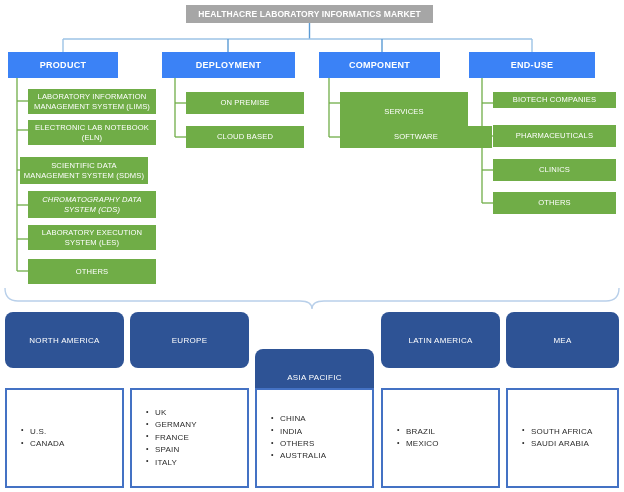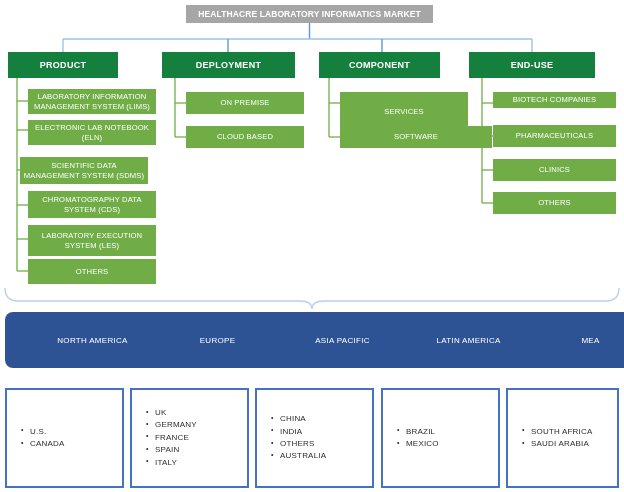--- a/index.html
+++ b/index.html
@@ -22,21 +22,21 @@
     text-align:center;
     white-space:nowrap;
   }
 
   
   .wires{position:absolute;left:0;top:0;width:624px;height:492px;pointer-events:none;}
 
   
   .cat-box{
     position:absolute;height:26px;
-    background:#15803d;
+    background:#3b82f6;
     color:#ffffff;
     font-size:9px;font-weight:bold;letter-spacing:.3px;
     display:flex;align-items:center;justify-content:center;
     text-align:center;
   }
 
   
   .leaf-box{
     position:absolute;
     background:#70ad47;
@@ -50,21 +50,20 @@
 
   
   .region-box{
     position:absolute;top:312px;height:56px;
     background:#2e5395;
     border-radius:8px;
     color:#ffffff;
     font-size:8px;letter-spacing:.3px;
     display:flex;align-items:center;justify-content:center;
     text-align:center;
-    padding-left:28px;
   }
 
   
   .country-box{
     position:absolute;top:388px;height:100px;
     background:#ffffff;
     border:2px solid #4472c4;
     box-sizing:border-box;
     display:flex;align-items:center;
     padding-left:14px;
@@ -131,38 +130,38 @@
   </svg>
 
   <div class="cat-box" style="left:8px;top:52px;width:110px;">PRODUCT</div>
   <div class="cat-box" style="left:162px;top:52px;width:133px;">DEPLOYMENT</div>
   <div class="cat-box" style="left:319px;top:52px;width:121px;">COMPONENT</div>
   <div class="cat-box" style="left:469px;top:52px;width:126px;">END-USE</div>
 
   <div class="leaf-box" style="left:28px;top:89px;width:128px;height:25px;">LABORATORY INFORMATION MANAGEMENT SYSTEM (LIMS)</div>
   <div class="leaf-box" style="left:28px;top:120px;width:128px;height:25px;">ELECTRONIC LAB NOTEBOOK (ELN)</div>
   <div class="leaf-box" style="left:20px;top:157px;width:128px;height:27px;">SCIENTIFIC DATA MANAGEMENT SYSTEM (SDMS)</div>
-  <div class="leaf-box" style="left:28px;top:191px;width:128px;height:27px;">CHROMATOGRAPHY DATA SYSTEM (CDS)</div>
-  <div class="leaf-box" style="left:28px;top:225px;width:128px;height:31px;">LABORATORY EXECUTION SYSTEM (LES)</div>
+  <div class="leaf-box" style="left:28px;top:191px;width:128px;height:27px;font-style:italic;">CHROMATOGRAPHY DATA SYSTEM (CDS)</div>
+  <div class="leaf-box" style="left:28px;top:225px;width:128px;height:25px;">LABORATORY EXECUTION SYSTEM (LES)</div>
   <div class="leaf-box" style="left:28px;top:259px;width:128px;height:25px;">OTHERS</div>
 
   <div class="leaf-box" style="left:186px;top:92px;width:118px;height:22px;">ON PREMISE</div>
   <div class="leaf-box" style="left:186px;top:126px;width:118px;height:22px;">CLOUD BASED</div>
 
   <div class="leaf-box" style="left:340px;top:92px;width:128px;height:40px;">SERVICES</div>
   <div class="leaf-box" style="left:340px;top:126px;width:152px;height:22px;">SOFTWARE</div>
 
   <div class="leaf-box" style="left:493px;top:92px;width:123px;height:16px;">BIOTECH COMPANIES</div>
   <div class="leaf-box" style="left:493px;top:125px;width:123px;height:22px;">PHARMACEUTICALS</div>
   <div class="leaf-box" style="left:493px;top:159px;width:123px;height:22px;">CLINICS</div>
   <div class="leaf-box" style="left:493px;top:192px;width:123px;height:22px;">OTHERS</div>
 
   <div class="region-box" style="left:5px;width:119px;">NORTH AMERICA</div>
   <div class="region-box" style="left:130px;width:119px;">EUROPE</div>
-  <div class="region-box" style="left:255px;width:119px;">ASIA PACIFIC</div>
+  <div class="region-box" style="left:255px;width:119px;margin-top:37px;">ASIA PACIFIC</div>
   <div class="region-box" style="left:381px;width:119px;">LATIN AMERICA</div>
   <div class="region-box" style="left:506px;width:113px;">MEA</div>
 
   <div class="country-box" style="left:5px;width:119px;">
     <ul>
         <li>U.S.</li>
         <li>CANADA</li>
       </ul>
   </div>
   <div class="country-box" style="left:130px;width:119px;">

